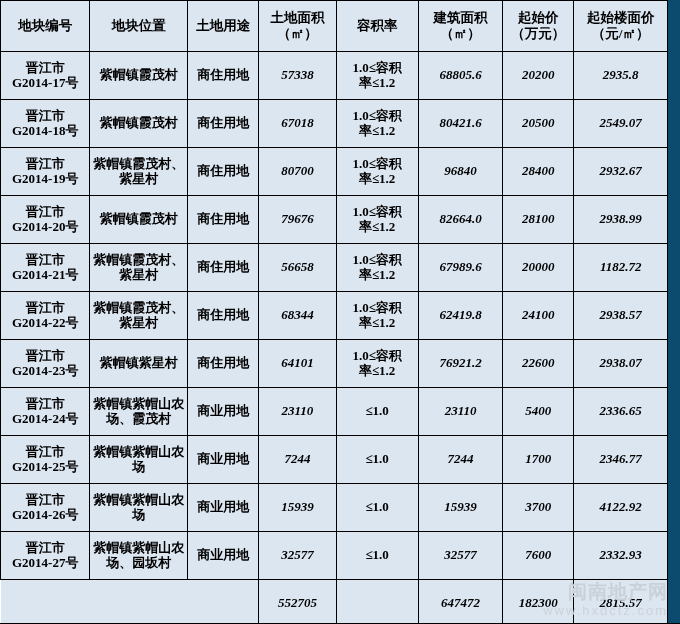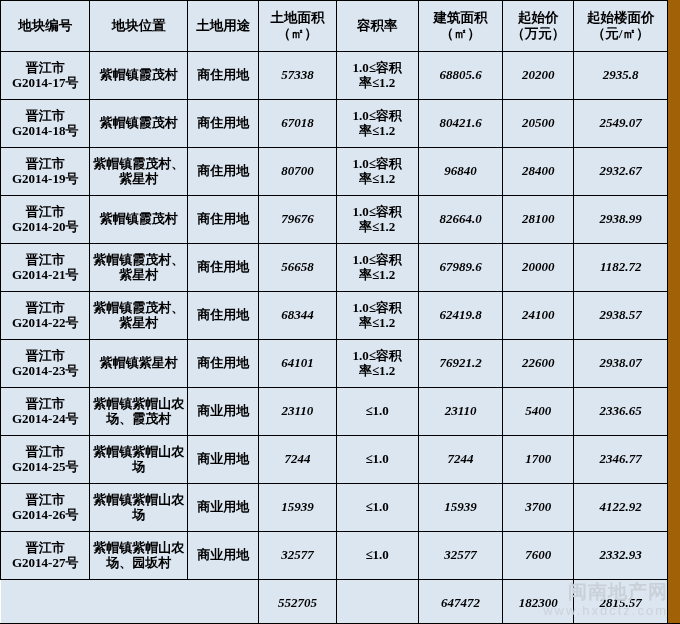--- a/index.html
+++ b/index.html
@@ -13,21 +13,21 @@
     font-family: "Liberation Serif", serif;
     overflow: hidden;
     position: relative;
   }
   .sheet {
     position: absolute;
     left: 0;
     top: 0;
     width: 680px;
     height: 624px;
-    background: #a16207;
+    background: #0c4a6e;
   }
   table.land-table {
     border-collapse: collapse;
     table-layout: fixed;
     width: 668px;
     margin: 0;
     background: #ffffff;
   }
   table.land-table td, table.land-table th {
     border: 1px solid #000000;

